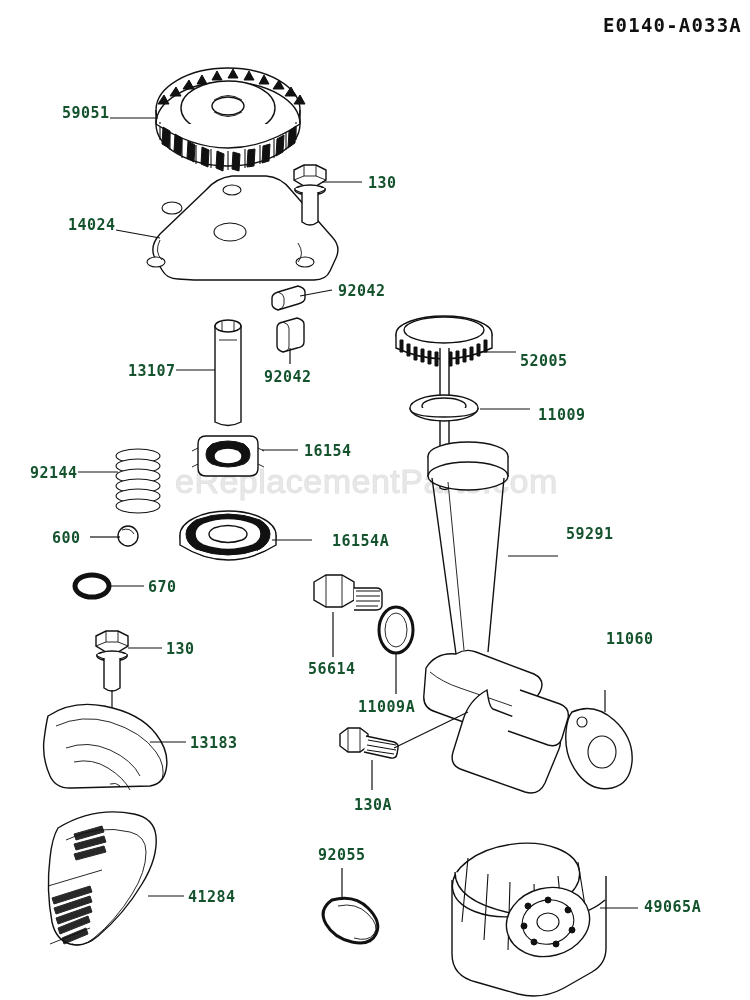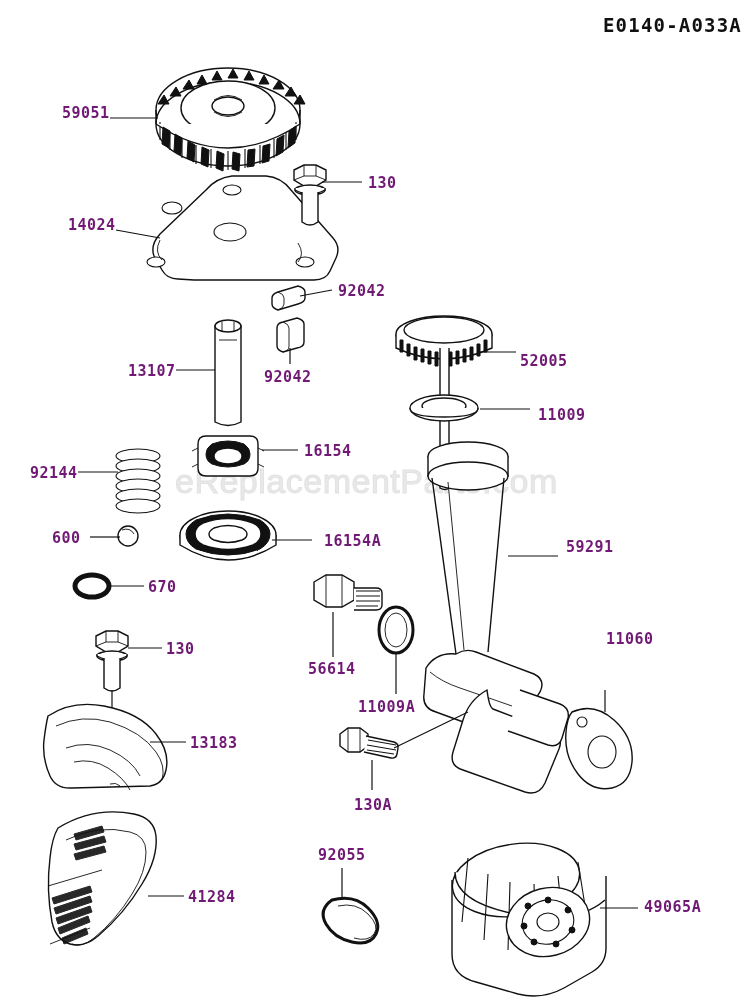--- a/index.html
+++ b/index.html
@@ -1,20 +1,20 @@
 <!DOCTYPE html>
 <html><head>
 <meta charset="utf-8">
 <style>
   html,body{margin:0;padding:0;background:#fff;}
   body{width:750px;height:1000px;position:relative;overflow:hidden;
        font-family:"DejaVu Sans Mono","Liberation Mono",monospace;color:#000;}
   #sheet{position:absolute;inset:0;width:750px;height:1000px;}
   .lbl{position:absolute;font-family:"DejaVu Sans Mono","Liberation Mono",monospace;
-       font-weight:700;font-size:15px;letter-spacing:.5px;color:#701a75;white-space:nowrap;}
+       font-weight:700;font-size:15px;letter-spacing:.5px;color:#14532d;white-space:nowrap;}
   .title{position:absolute;right:8px;top:14px;font-size:19px;font-weight:700;
          letter-spacing:1.2px;color:#111;white-space:nowrap;
          font-family:"DejaVu Sans Mono","Liberation Mono",monospace;}
   .wm{position:absolute;left:175px;top:462px;font-size:34px;letter-spacing:.5px;
       color:#e8e8e8;font-family:"Liberation Sans",sans-serif;font-weight:400;
       -webkit-text-stroke:1px #e2e2e2;user-select:none;}
   svg{position:absolute;left:0;top:0;}
   .ln{stroke:#111;stroke-width:1.2;fill:none;}
   .pt{stroke:#111;stroke-width:1.4;fill:#fff;}
   .pt2{stroke:#111;stroke-width:1.1;fill:#fff;}
@@ -292,26 +292,26 @@
   </svg>
 
   <div class="lbl" style="left:62px;top:104px">59051</div>
   <div class="lbl" style="left:68px;top:216px">14024</div>
   <div class="lbl" style="left:368px;top:174px">130</div>
   <div class="lbl" style="left:338px;top:282px">92042</div>
   <div class="lbl" style="left:264px;top:368px">92042</div>
   <div class="lbl" style="left:128px;top:362px">13107</div>
   <div class="lbl" style="left:30px;top:464px">92144</div>
   <div class="lbl" style="left:304px;top:442px">16154</div>
-  <div class="lbl" style="left:324px;top:532px">16154A</div>
+  <div class="lbl" style="left:332px;top:532px">16154A</div>
   <div class="lbl" style="left:52px;top:529px">600</div>
   <div class="lbl" style="left:148px;top:578px">670</div>
   <div class="lbl" style="left:520px;top:352px">52005</div>
   <div class="lbl" style="left:538px;top:406px">11009</div>
-  <div class="lbl" style="left:566px;top:538px">59291</div>
+  <div class="lbl" style="left:566px;top:525px">59291</div>
   <div class="lbl" style="left:308px;top:660px">56614</div>
   <div class="lbl" style="left:358px;top:698px">11009A</div>
   <div class="lbl" style="left:166px;top:640px">130</div>
   <div class="lbl" style="left:190px;top:734px">13183</div>
   <div class="lbl" style="left:354px;top:796px">130A</div>
   <div class="lbl" style="left:606px;top:630px">11060</div>
   <div class="lbl" style="left:188px;top:888px">41284</div>
   <div class="lbl" style="left:318px;top:846px">92055</div>
   <div class="lbl" style="left:644px;top:898px">49065A</div>
 

